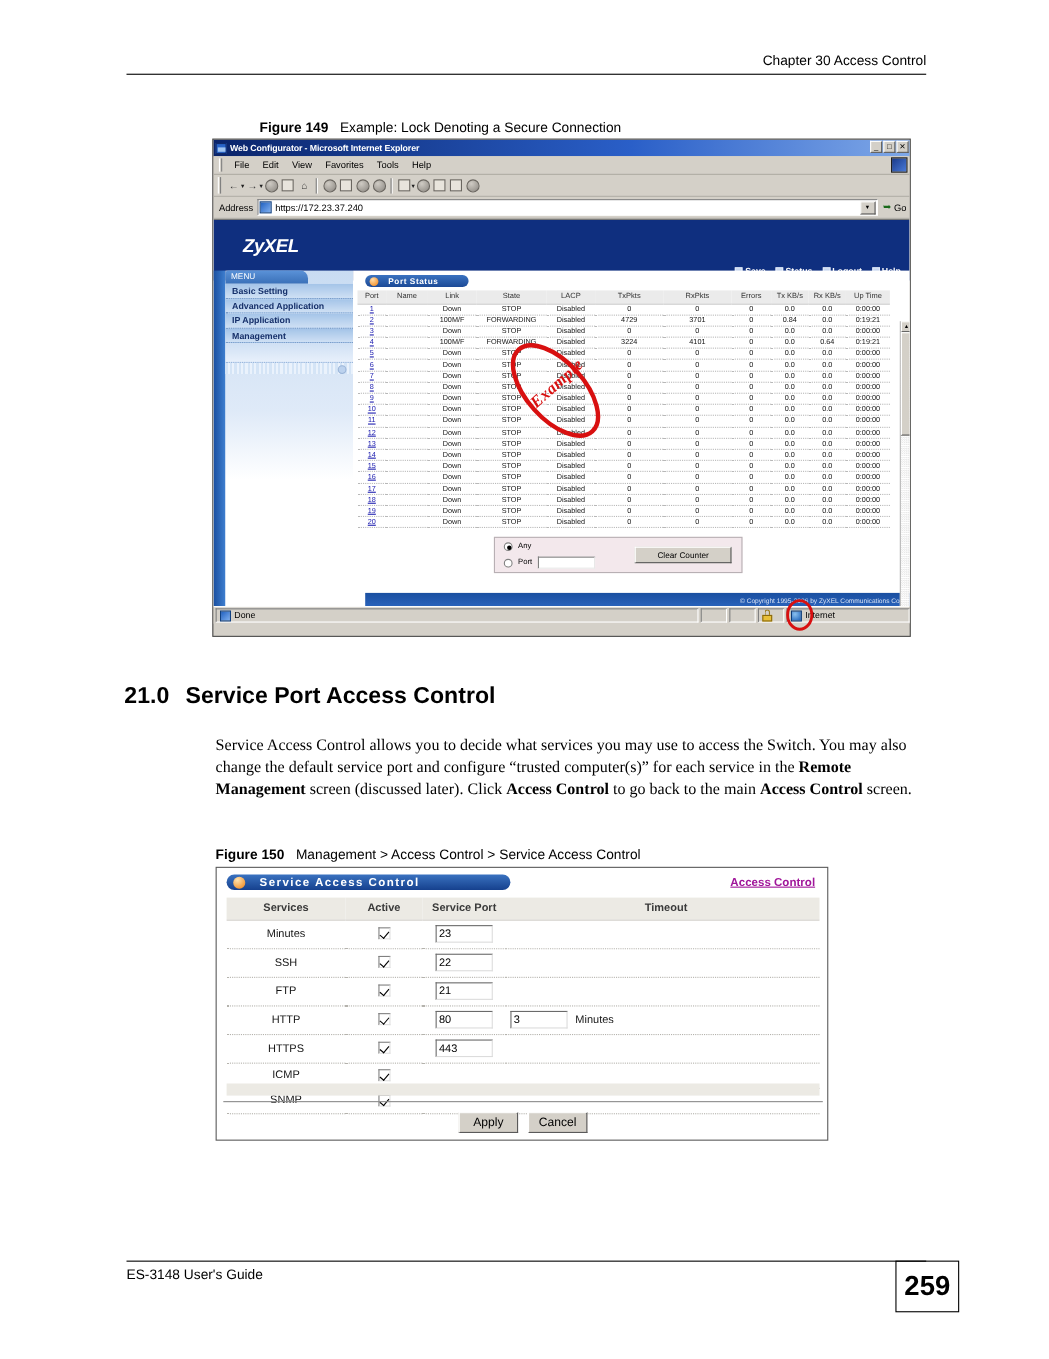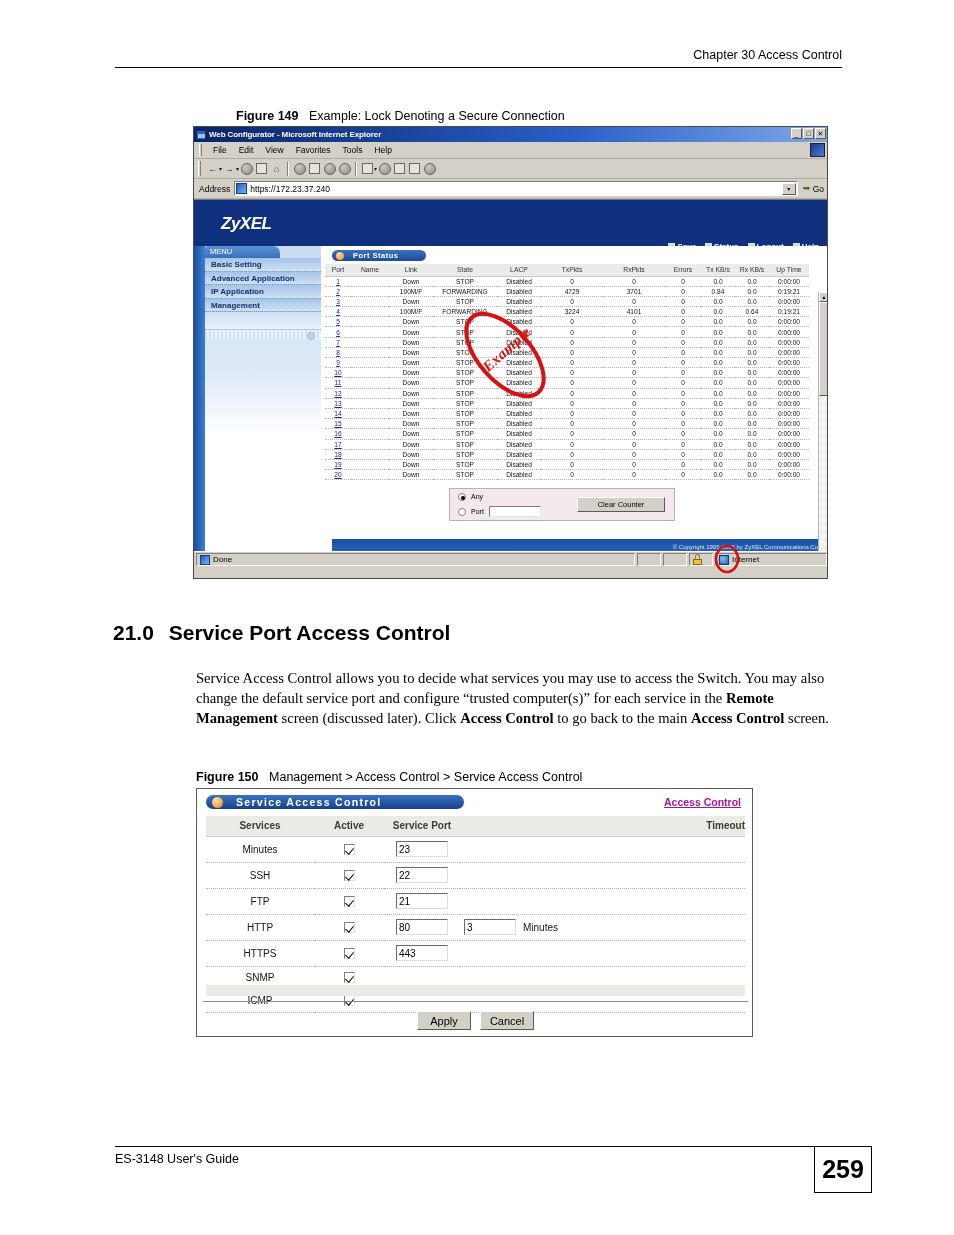--- a/index.html
+++ b/index.html
@@ -1067,21 +1067,21 @@
       <col style="width:108px">
         <col style="width:70px">
         <col style="width:76px">
         <col style="width:285px">
     </colgroup>
     <thead>
         <tr>
           <td>Services</td>
           <td>Active</td>
           <td>Service Port</td>
-          <td style="text-align: right; padding-left: 6px;">Timeout</td>
+          <td style="text-align: center; padding-left: 6px;">Timeout</td>
         </tr>
       </thead>
     <tbody>
         <tr>
           <td class="svc">Minutes</td>
           <td><span class="chk"></span></td>
           <td><span class="txtbox">23</span></td>
           <td></td>
         </tr>
         <tr>
@@ -1107,27 +1107,27 @@
             </div>
           </td>
         </tr>
         <tr>
           <td class="svc">HTTPS</td>
           <td><span class="chk"></span></td>
           <td><span class="txtbox">443</span></td>
           <td></td>
         </tr>
         <tr>
-          <td class="svc">SNMP</td>
+          <td class="svc">ICMP</td>
           <td><span class="chk"></span></td>
           <td></td>
           <td></td>
         </tr>
         <tr>
-          <td class="svc">ICMP</td>
+          <td class="svc">SNMP</td>
           <td><span class="chk"></span></td>
           <td></td>
           <td></td>
         </tr>
       </tbody>
   </table>
 
   <div id="sac-strip"></div>
   <div id="sac-divider"></div>
 

